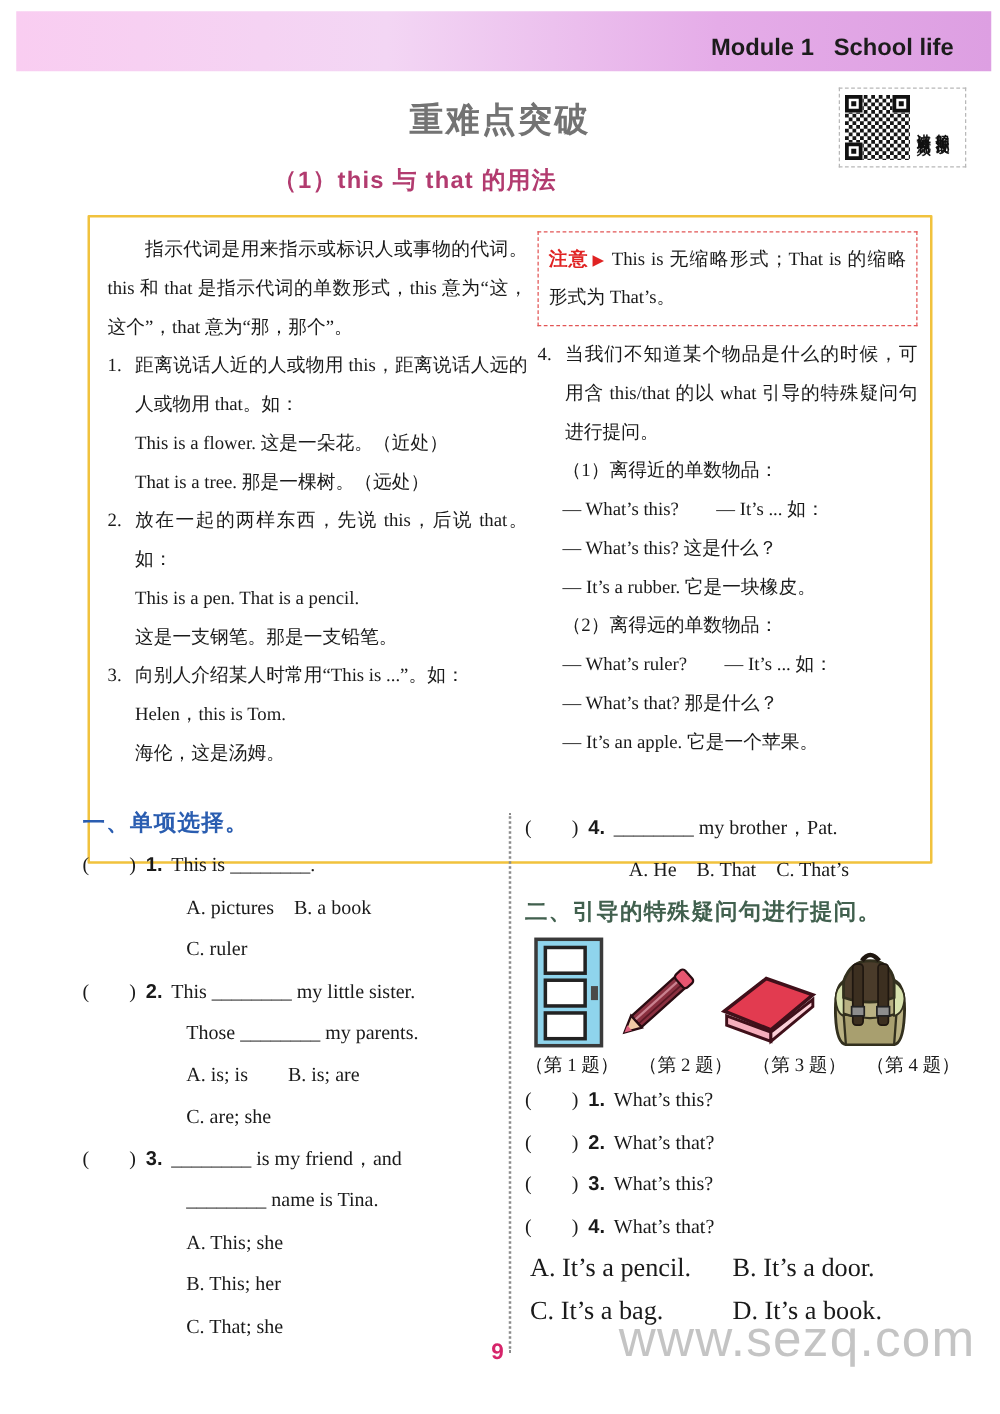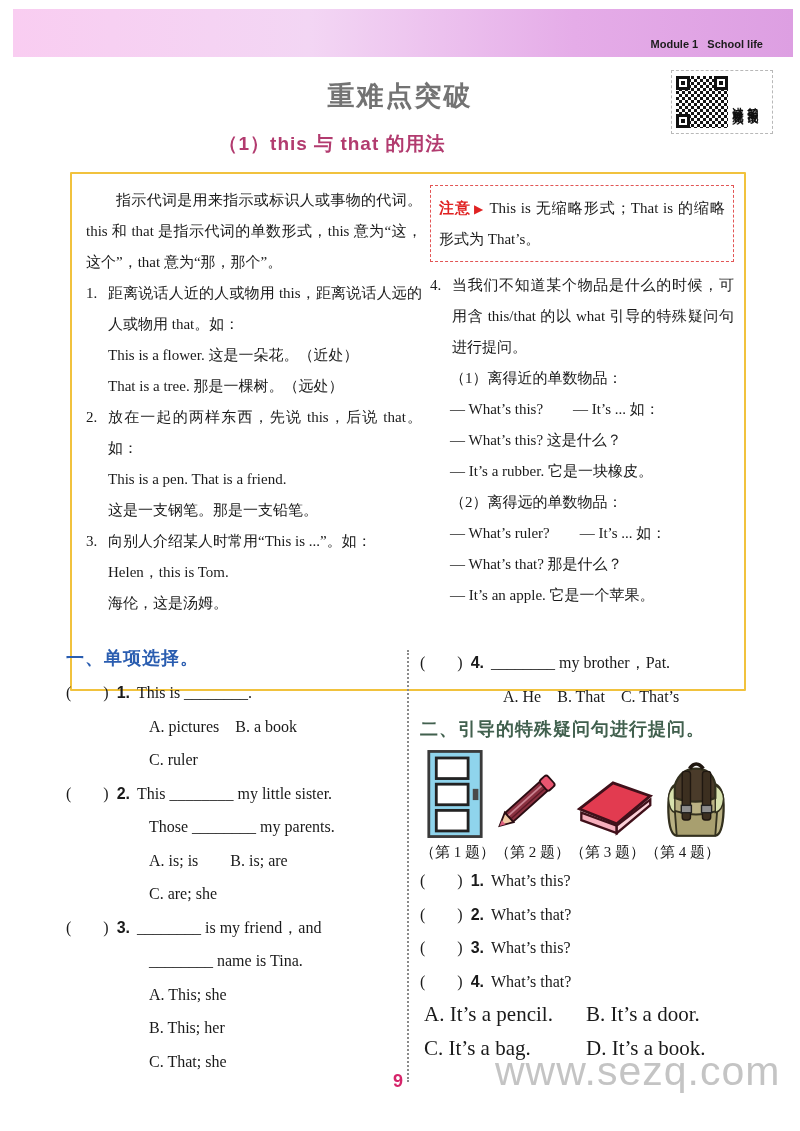--- a/index.html
+++ b/index.html
@@ -3,21 +3,21 @@
 <meta charset="utf-8">
 <style>
   html,body{margin:0;padding:0;background:#fff;}
   .page{position:relative;width:800px;height:1131px;background:#fff;overflow:hidden;
         font-family:"Liberation Serif",serif;color:#1a1a1a;}
 
   
   .banner{position:absolute;left:13px;top:9px;width:780px;height:48px;box-sizing:border-box;
           background:linear-gradient(90deg,#f9cdf1 0%,#f3d6f4 38%,#e5ace8 72%,#dd9fe2 100%);
           display:flex;align-items:flex-end;justify-content:flex-end;padding:0 30px 7px 0;}
-  .banner-label{font-family:"Liberation Sans",sans-serif;font-weight:bold;font-size:11px;
+  .banner-label{font-family:"Liberation Sans",sans-serif;font-weight:bold;font-size:19px;
           color:#1c1c1c;white-space:pre;}
 
   
   .title{position:absolute;left:0;top:78px;width:800px;margin:0;text-align:center;
          font-family:"Liberation Sans",sans-serif;font-size:27px;font-weight:bold;
          color:#737373;letter-spacing:2px;}
   .subtitle{position:absolute;left:0;top:131px;width:664px;margin:0;text-align:center;
          font-family:"Liberation Sans",sans-serif;font-size:19px;font-weight:bold;
          color:#b23b6f;letter-spacing:1px;}
 
@@ -55,21 +55,21 @@
   .h-sec{margin:0 0 6px 0;font-family:"Liberation Sans",sans-serif;font-size:18px;font-weight:bold;letter-spacing:1px;}
   .h1c{color:#2a5db0;}
   .h2c{color:#41604e;margin-top:4px;}
   .q{font-size:16px;}
   .q-first{display:flex;line-height:33.5px;}
   .bracket{white-space:pre;flex:none;}
   .qnum{font-weight:bold;font-family:"Liberation Sans",sans-serif;margin:0 7px 0 8px;flex:none;}
   .qtext{flex:1;white-space:pre-wrap;}
   .q-cont{margin-left:83px;line-height:33.5px;white-space:pre-wrap;}
   .figs{display:flex;align-items:flex-end;gap:8px;margin:8px 0 0 6px;width:306px;}
-  .caps{display:flex;margin:4px 0 2px 0;font-size:15px;white-space:nowrap;}
+  .caps{display:flex;margin:4px 0 2px 0;font-size:15px;white-space:nowrap;gap:16px;}
   .ans-row{display:flex;line-height:33.5px;font-size:21px;margin-left:4px;}
   .ans-row .a{width:162px;}
   .ans-row .b{flex:1;}
 
   
   .pagenum{position:absolute;left:378px;top:1071px;width:40px;text-align:center;
       font-family:"Liberation Sans",sans-serif;font-weight:bold;font-size:18px;color:#d6246a;}
   .watermark{position:absolute;left:495px;top:1048px;font-family:"Liberation Sans",sans-serif;
       font-size:41px;color:#9b9b9b;opacity:.58;letter-spacing:1px;}
 </style>
@@ -104,21 +104,21 @@
         <div class="kp-body">
           <p>距离说话人近的人或物用 this，距离说话人远的人或物用 that。如：</p>
           <p>This is a flower. 这是一朵花。（近处）</p>
           <p>That is a tree. 那是一棵树。（远处）</p>
         </div>
       </div>
       <div class="kp-item">
         <span class="kp-num">2.</span>
         <div class="kp-body">
           <p>放在一起的两样东西，先说 this，后说 that。如：</p>
-          <p>This is a pen. That is a friend.</p>
+          <p>This is a pen. That is a pencil.</p>
           <p>这是一支钢笔。那是一支铅笔。</p>
         </div>
       </div>
       <div class="kp-item">
         <span class="kp-num">3.</span>
         <div class="kp-body">
           <p>向别人介绍某人时常用“This is ...”。如：</p>
           <p>Helen，this is Tom.</p>
           <p>海伦，这是汤姆。</p>
         </div>

